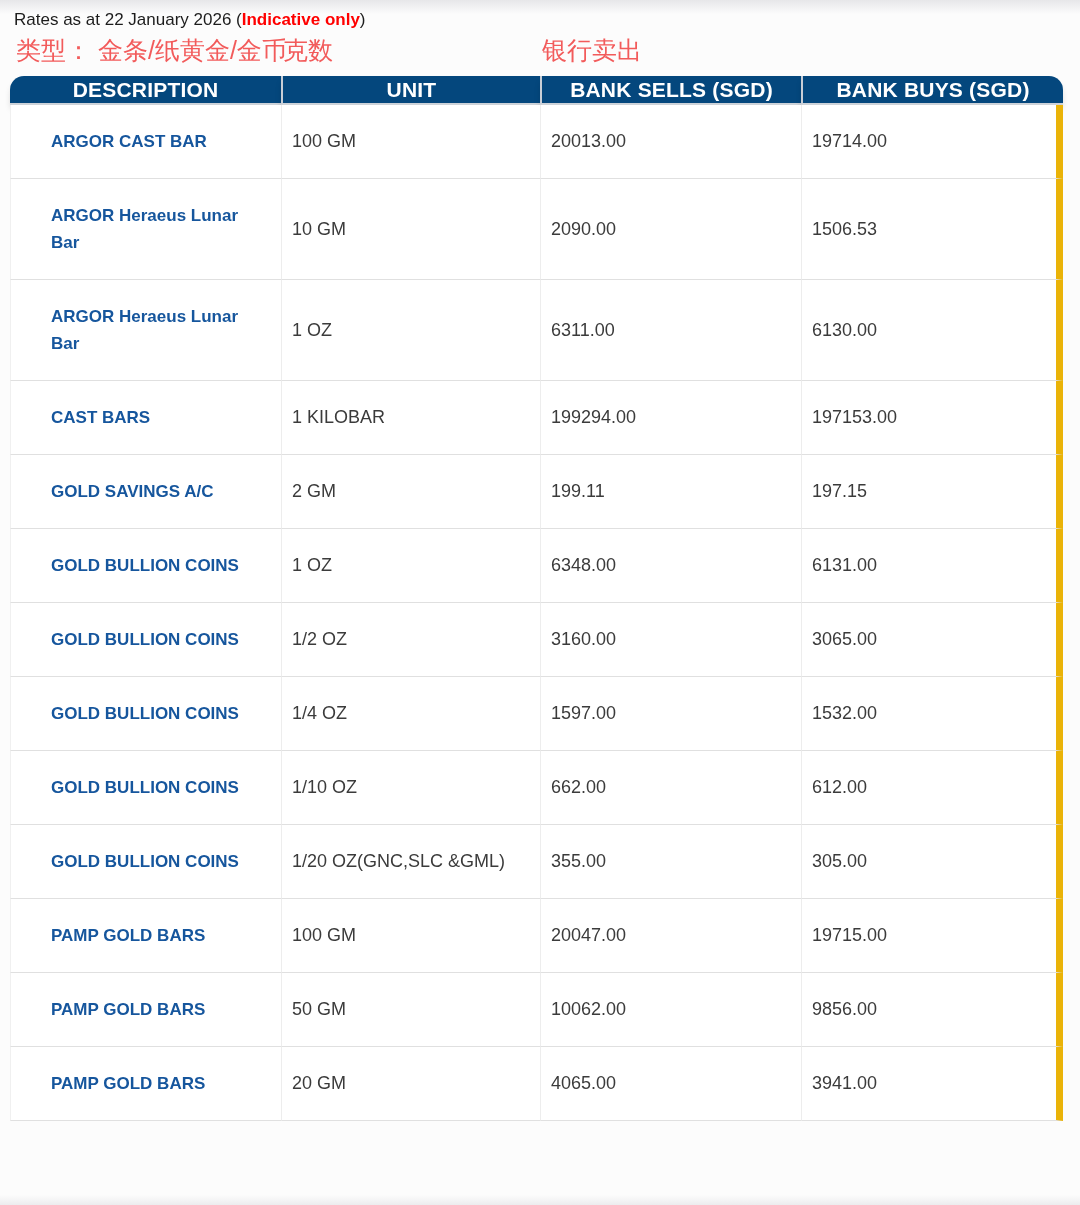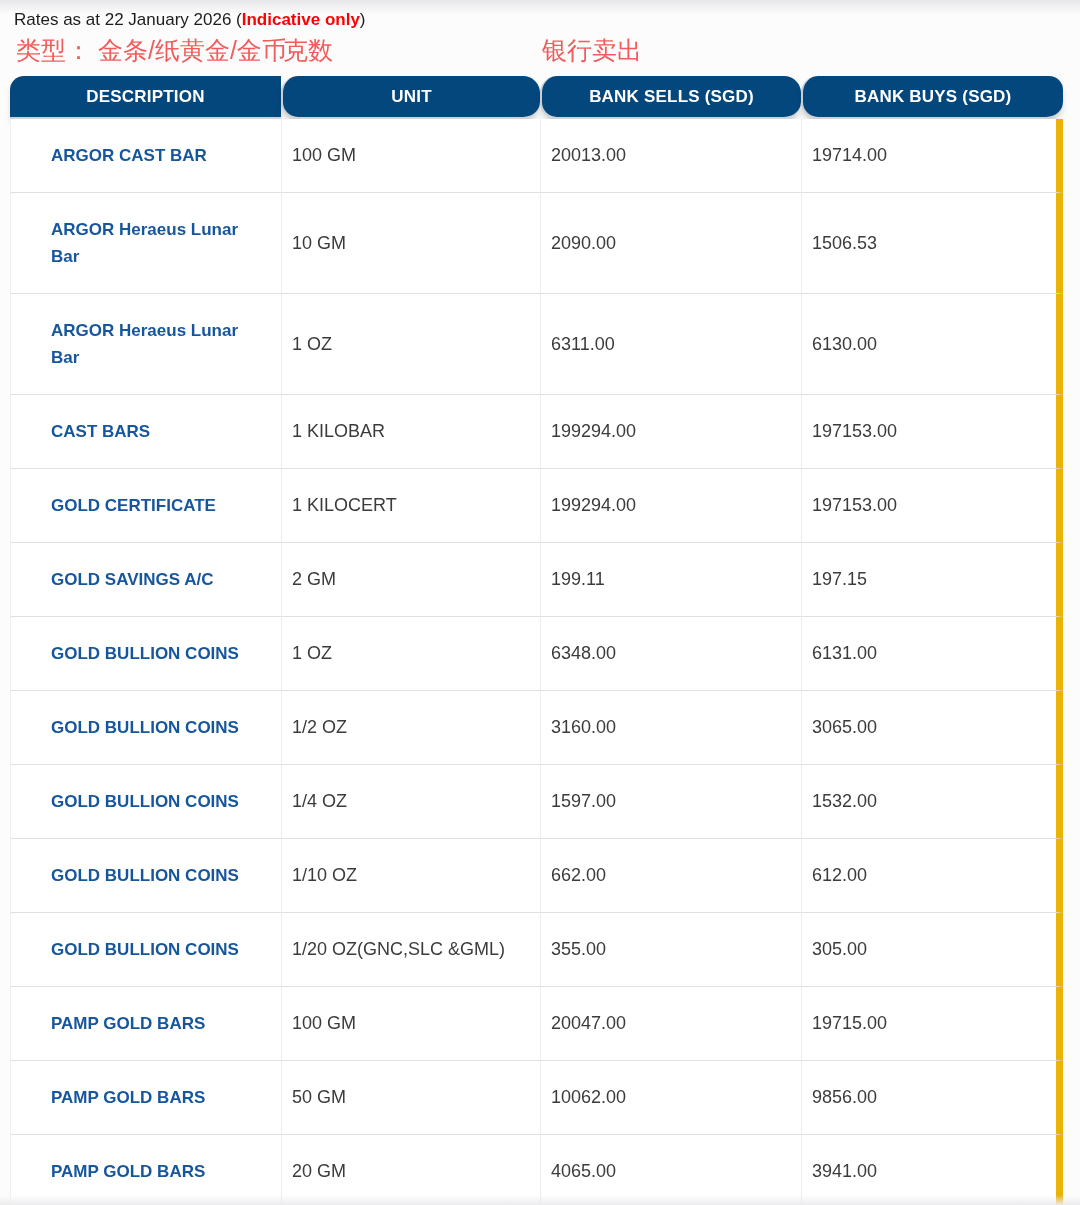--- a/index.html
+++ b/index.html
@@ -46,26 +46,26 @@
     margin-left:10px;margin-top:8px;
     border-collapse:separate;border-spacing:0;
     width:1053px;table-layout:fixed;
   }
   .rates-table col.c1{width:271px;}
   .rates-table col.c2{width:259px;}
   .rates-table col.c3{width:261px;}
   .rates-table col.c4{width:262px;}
   .rates-table th{
     background:var(--header-bg);color:var(--header-text);
-    font-size:17px;font-weight:bold;letter-spacing:.2px;
-    height:43px;text-align:center;vertical-align:middle;
+    font-size:21px;font-weight:bold;letter-spacing:.2px;
+    height:29px;text-align:center;vertical-align:middle;
     border-bottom:2px solid #cdd2d8;
     box-shadow:0 5px 7px -2px rgba(0,0,0,0.22);
   }
-  .rates-table th + th{border-left:2px solid var(--header-divider);border-radius:17px;}
+  .rates-table th + th{border-left:2px solid var(--header-divider);}
   .rates-table th:first-child{border-top-left-radius:14px;}
   .rates-table th:last-child{border-top-right-radius:14px;}
   .rates-table td{
     background:#ffffff;
     font-size:18px;line-height:27px;
     padding:23px 10px;
     vertical-align:middle;
     color:var(--body-text);
     border-bottom:1px solid var(--row-border);
   }
@@ -131,26 +131,20 @@
           <td class="num">6311.00</td>
           <td class="num">6130.00</td>
         </tr>
         <tr>
           <td class="desc">CAST BARS</td>
           <td class="unit">1 KILOBAR</td>
           <td class="num">199294.00</td>
           <td class="num">197153.00</td>
         </tr>
         <tr>
-          <td class="desc">GOLD CERTIFICATE</td>
-          <td class="unit">1 KILOCERT</td>
-          <td class="num">199294.00</td>
-          <td class="num">197153.00</td>
-        </tr>
-        <tr>
           <td class="desc">GOLD SAVINGS A/C</td>
           <td class="unit">2 GM</td>
           <td class="num">199.11</td>
           <td class="num">197.15</td>
         </tr>
         <tr>
           <td class="desc">GOLD BULLION COINS</td>
           <td class="unit">1 OZ</td>
           <td class="num">6348.00</td>
           <td class="num">6131.00</td>

